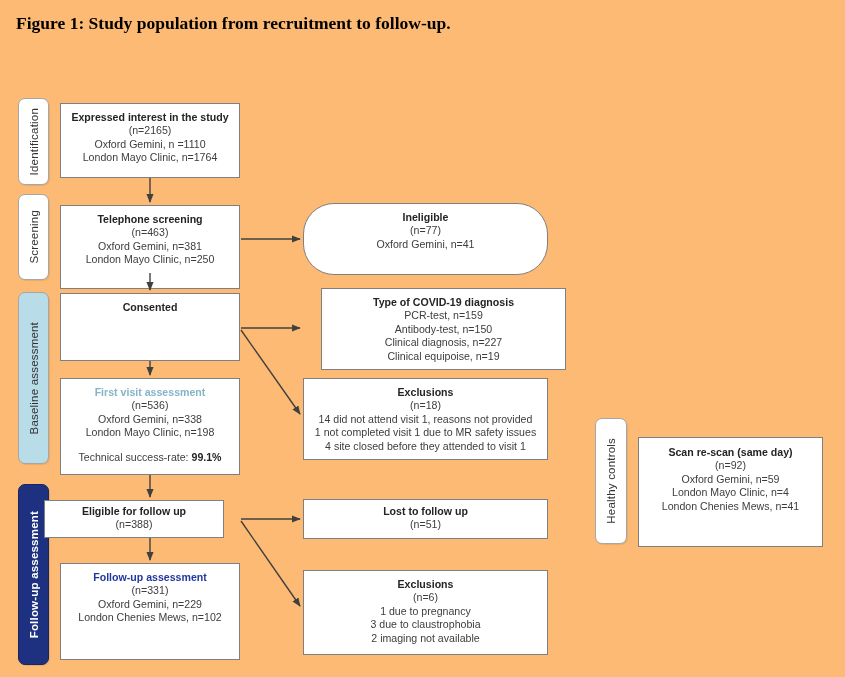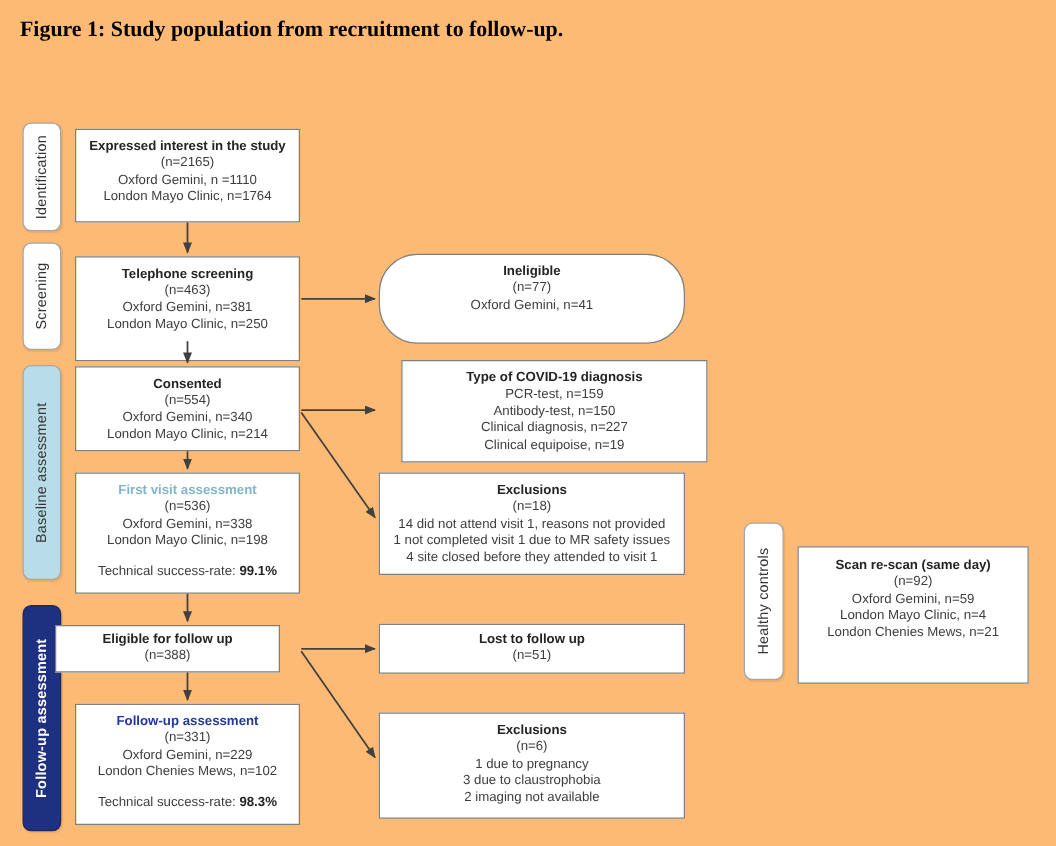--- a/index.html
+++ b/index.html
@@ -63,25 +63,20 @@
     <div class="btitle">Telephone screening</div>
     <div>
         <div class="bline">(n=463)</div>
         <div class="bline">Oxford Gemini, n=381</div>
         <div class="bline">London Mayo Clinic, n=250</div>
       </div>
   </div>
 
   <div class="box pad" style="left:60px;top:293px;width:180px;height:68px;">
     <div class="btitle">Consented</div>
-    <div>
-        <div class="bline">(n=554)</div>
-        <div class="bline">Oxford Gemini, n=340</div>
-        <div class="bline">London Mayo Clinic, n=214</div>
-      </div>
   </div>
 
   <div class="box pad" style="left:60px;top:378px;width:180px;height:97px;">
     <div class="btitle accent-light">First visit assessment</div>
     <div>
         <div class="bline">(n=536)</div>
         <div class="bline">Oxford Gemini, n=338</div>
         <div class="bline">London Mayo Clinic, n=198</div>
       </div>
     <div class="tech"><span>Technical success-rate: </span><b>99.1%</b></div>
@@ -94,21 +89,20 @@
       </div>
   </div>
 
   <div class="box pad" style="left:60px;top:563px;width:180px;height:97px;">
     <div class="btitle accent-dark">Follow-up assessment</div>
     <div>
         <div class="bline">(n=331)</div>
         <div class="bline">Oxford Gemini, n=229</div>
         <div class="bline">London Chenies Mews, n=102</div>
       </div>
-    <div class="tech"><span>Technical success-rate: </span><b>98.3%</b></div>
   </div>
 
   <div class="box pad" style="left:303px;top:203px;width:245px;height:72px;border-radius:31px;">
     <div class="btitle">Ineligible</div>
     <div>
         <div class="bline">(n=77)</div>
         <div class="bline">Oxford Gemini, n=41</div>
       </div>
   </div>
 
@@ -148,21 +142,21 @@
         <div class="bline">2 imaging not available</div>
       </div>
   </div>
 
   <div class="box" style="left:638px;top:437px;width:185px;height:110px;padding-top:8px;">
     <div class="btitle">Scan re-scan (same day)</div>
     <div>
         <div class="bline">(n=92)</div>
         <div class="bline">Oxford Gemini, n=59</div>
         <div class="bline">London Mayo Clinic, n=4</div>
-        <div class="bline">London Chenies Mews, n=21</div>
+        <div class="bline">London Chenies Mews, n=41</div>
       </div>
   </div>
 
   <svg width="845" height="677" viewBox="0 0 845 677">
     <defs>
       <marker id="ah" viewBox="0 0 10 8" refX="9" refY="4" markerWidth="9" markerHeight="7.2" orient="auto" markerUnits="userSpaceOnUse">
         <path d="M0,0 L10,4 L0,8 z" fill="#404040"></path>
       </marker>
     </defs>
     <g stroke="#404040" stroke-width="1.4" fill="none">

